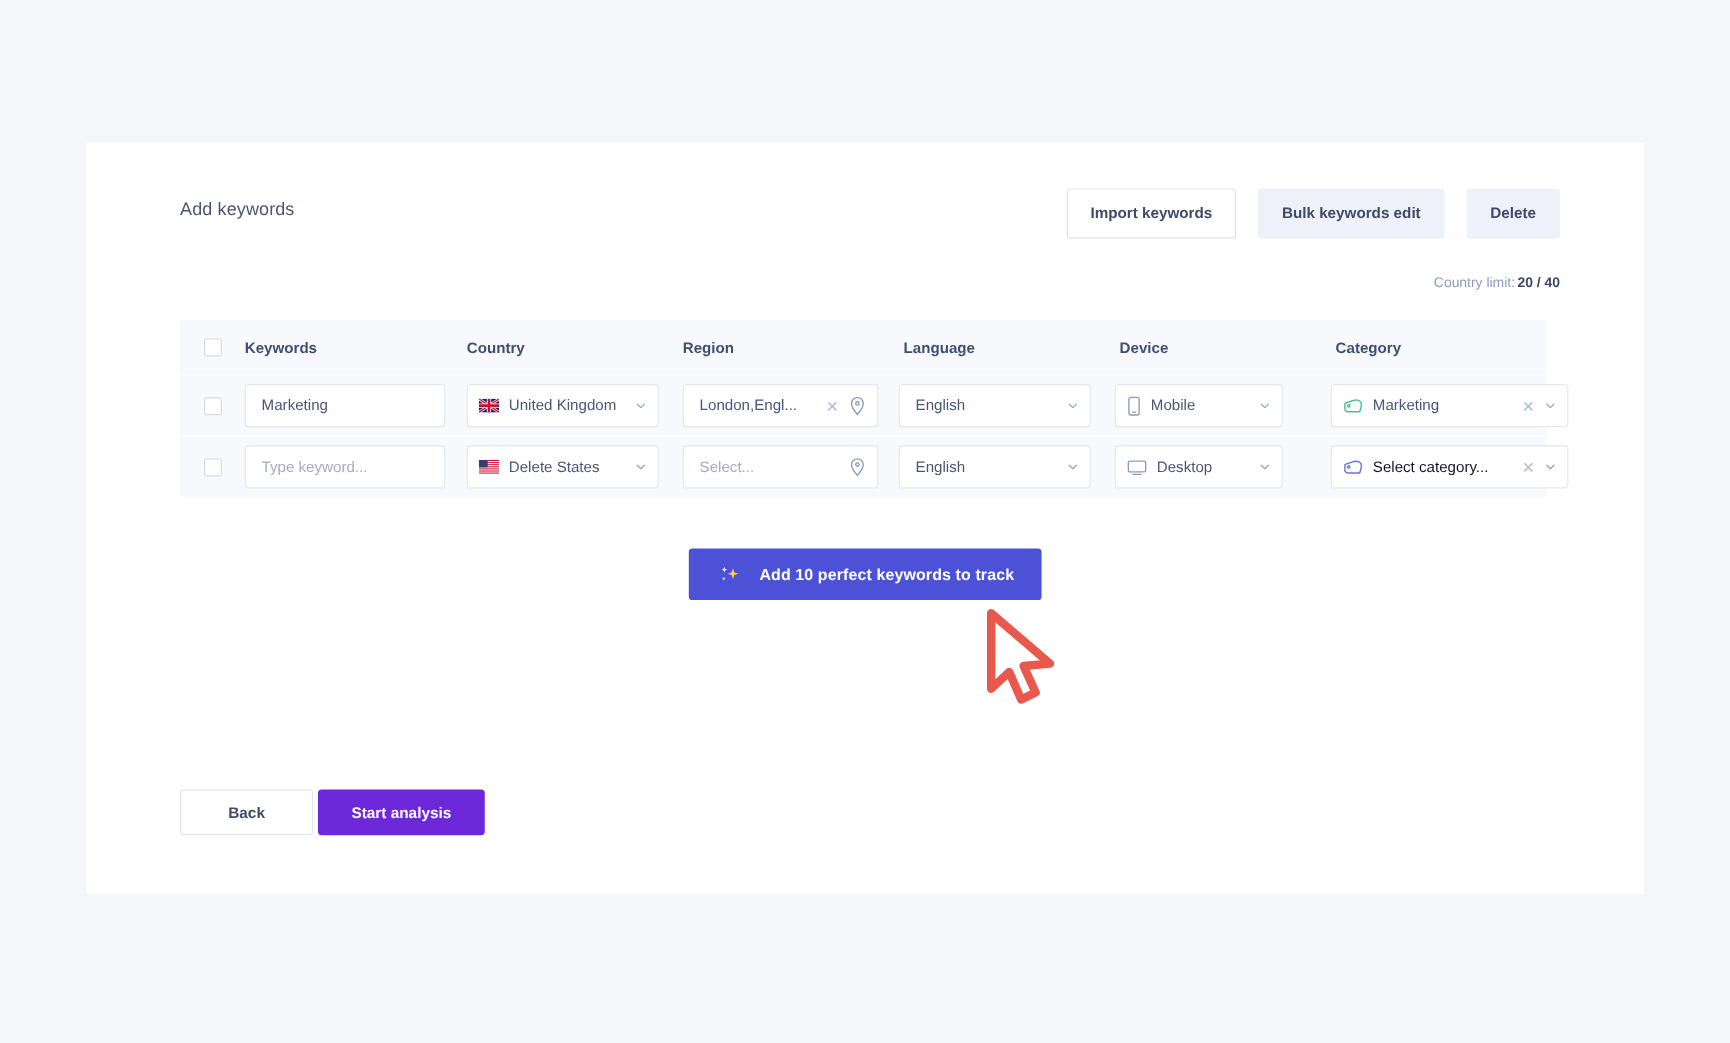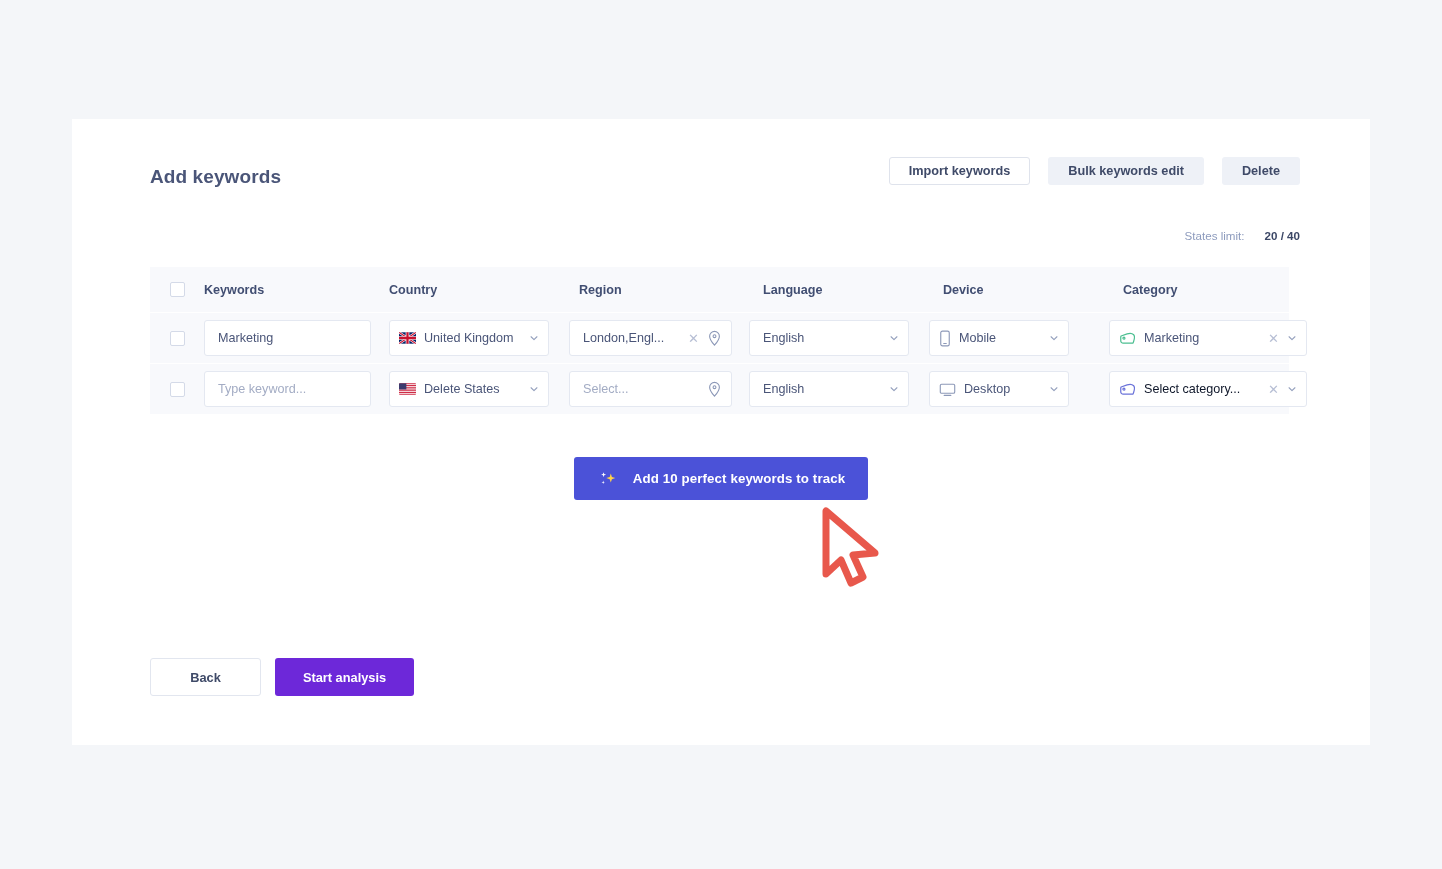--- a/index.html
+++ b/index.html
@@ -37,36 +37,36 @@
     position: absolute;
     left: 0;
     top: 0;
     width: 100%;
     height: 100px;
   }
   .page-title {
     position: absolute;
     left: 78px;
     top: 47px;
-    font-size: 19px;
-    font-weight: bold;
+    font-size: 15px;
+    font-weight: normal;
     color: #4a5578;
     letter-spacing: .1px;
   }
 
   .header-actions {
     position: absolute;
     right: 70px;
     top: 38px;
     display: flex;
     gap: 18px;
     align-items: stretch;
   }
   .hdr-btn {
-    height: 28px;
+    height: 42px;
     display: flex;
     align-items: center;
     justify-content: center;
     padding: 0 19px;
     font-size: 12.7px;
     font-weight: bold;
     color: #3f4a68;
     border-radius: 3px;
     background: #eef1f7;
     border: 1px solid transparent;
@@ -84,21 +84,21 @@
     position: absolute;
     right: 70px;
     top: 110px;
     font-size: 11.6px;
     color: #8d9bbd;
     white-space: nowrap;
   }
   .keyword-limit .kl-value {
     color: #3c4766;
     font-weight: bold;
-    margin-left: 20px;
+    margin-left: 2px;
   }
 
   
   .kw-table {
     position: absolute;
     left: 78px;
     top: 148px;
     width: 1139px;
   }
   .kw-row {
@@ -124,21 +124,21 @@
   .col-dev   { width: 180px; flex: none; }
   .col-cat   { width: 180px; flex: none; }
 
   .th {
     font-size: 12.6px;
     font-weight: bold;
     color: #414e72;
   }
   .kw-row.head .col-kw   { padding-left: 0px; }
   .kw-row.head .col-ctry { padding-left: 0px; }
-  .kw-row.head .col-reg  { padding-left: 0px; margin-left: 10px; }
+  .kw-row.head .col-reg  { padding-left: 0px; }
   .kw-row.head .col-lang { padding-left: 4px; }
   .kw-row.head .col-dev  { padding-left: 0px; }
   .kw-row.head .col-cat  { padding-left: 0px; }
 
   
   .checkbox {
     width: 15px;
     height: 15px;
     border: 1px solid #d4dae8;
     border-radius: 2px;
@@ -238,21 +238,21 @@
     border: none;
     letter-spacing: .1px;
   }
 
   
   .footer {
     position: absolute;
     left: 78px;
     top: 539px;
     display: flex;
-    gap: 14px;
+    gap: 4px;
   }
   .btn-back {
     width: 111px;
     height: 38px;
     background: #ffffff;
     border: 1px solid #e2e6ef;
     border-radius: 3px;
     font-size: 12.8px;
     font-weight: bold;
     color: #3f4a68;
@@ -302,21 +302,21 @@
         <div class="hdr-btn">
           <span>Bulk keywords edit</span>
         </div>
         <div class="hdr-btn">
           <span>Delete</span>
         </div>
       </div>
     </div>
 
     <div class="keyword-limit">
-      <span>States limit:</span><span class="kl-value">20 / 40</span>
+      <span>Country limit:</span><span class="kl-value">20 / 40</span>
     </div>
 
     <div class="kw-table">
 
       <div class="kw-row head">
         <div class="col-check">
           <div class="checkbox"></div>
         </div>
         <div class="col-kw th">Keywords</div>
         <div class="col-ctry th">Country</div>

